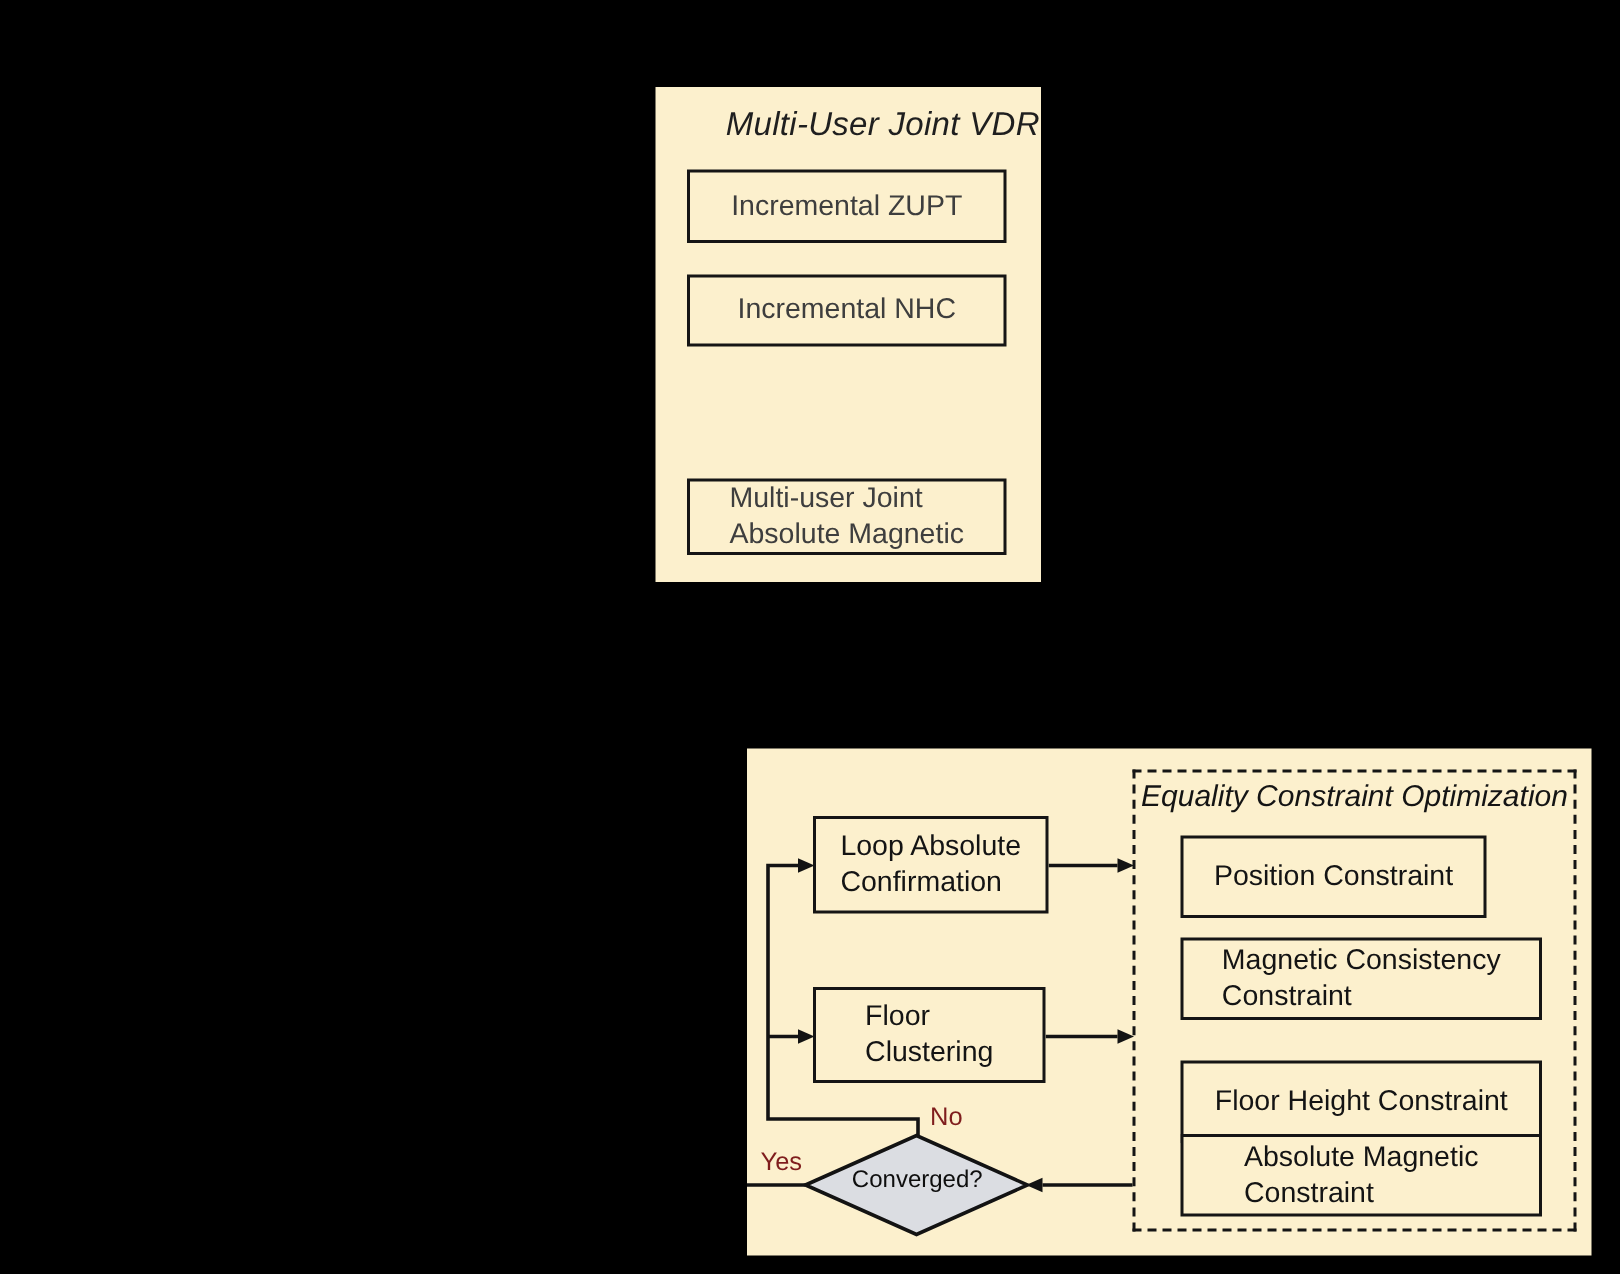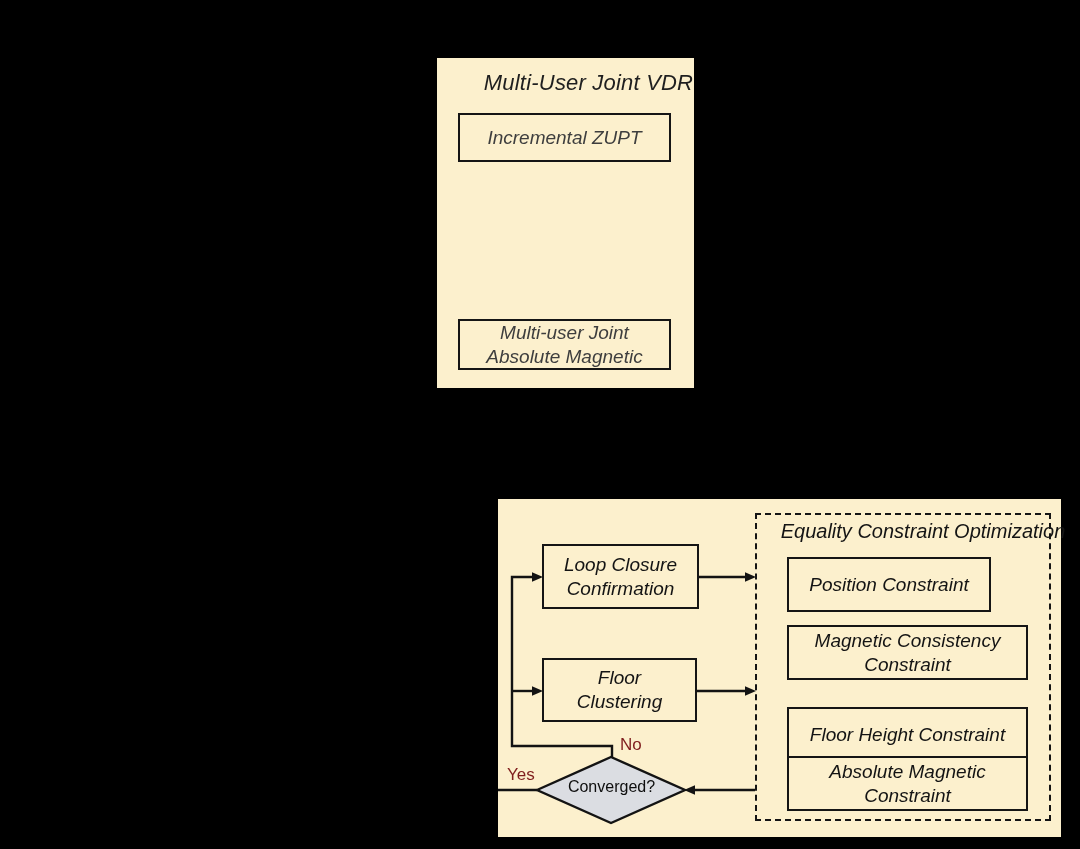--- a/index.html
+++ b/index.html
@@ -9,22 +9,22 @@
   }
   .panel{
     position:absolute;background:var(--panel,#FCF0CD);
   }
   .panel-title{
     position:absolute;font-style:italic;text-align:center;
     color:#1f1f1f;font-size:22px;letter-spacing:.2px;white-space:nowrap;padding-left:23px;
   }
   .node{
     position:absolute;border:2px solid #151515;background:var(--panel,#FCF0CD);
-    display:flex;align-items:center;justify-content:center;text-align:center;
-    box-sizing:border-box;white-space:pre-line;line-height:1.25;font-style:italic;
+    display:flex;align-items:center;justify-content:center;
+    box-sizing:border-box;white-space:pre-line;line-height:1.25;
   }
   .vdr-node{color:#3e3e3e;font-size:19px;}
   .opt-node{color:#141414;font-size:19px;}
   .eco-box{
     position:absolute;border:2px dashed #151515;box-sizing:border-box;
   }
   .eco-title{
     position:absolute;font-style:italic;text-align:center;color:#141414;
     font-size:20px;white-space:nowrap;
   }
@@ -41,20 +41,21 @@
 </head>
 <body>
 
 <div class="canvas">
 
   <div class="panel" style="left:437px;top:58px;width:257px;height:330px;">
     <div class="panel-title" style="left:0;width:257px;top:12px;">Multi-User Joint VDR</div>
 
     <div class="node vdr-node" style="left:21px;top:55px;width:213px;height:49px;">Incremental ZUPT</div>
 
+    <div class="node vdr-node" style="left:21px;top:125px;width:213px;height:48px;">Incremental NHC</div>
 
 
     <div class="node vdr-node" style="left:21px;top:261px;width:213px;height:51px;">Multi-user Joint
 Absolute Magnetic</div>
   </div>
 
   <div class="panel" style="left:498px;top:499px;width:563px;height:338px;">
 
     <svg class="wires" width="563" height="338" viewBox="0 0 563 338">
 
@@ -71,35 +72,35 @@
       <polygon class="head" points="247,187.2 247,196.8 258,192"></polygon>
 
       <polyline class="wire" points="257,291 197,291"></polyline>
       <polygon class="head" points="197,286.2 197,295.8 186,291"></polygon>
 
       <polyline class="wire" points="39,291 0,291"></polyline>
 
       <polygon points="39,291 113,258 187,291 113,324" fill="#DBDDE2" stroke="#131313" stroke-width="2.4"></polygon>
     </svg>
 
-    <div class="node opt-node" style="left:44px;top:45px;width:157px;height:65px;">Loop Closure
+    <div class="node opt-node" style="left:44px;top:45px;width:157px;height:65px;">Loop Absolute
 Confirmation</div>
 
     <div class="node opt-node" style="left:44px;top:159px;width:155px;height:64px;">Floor
 Clustering</div>
 
     <div class="decision-text" style="left:40px;top:279px;width:147px;">Converged?</div>
 
     <div class="flow-label" style="left:9px;top:266px;">Yes</div>
 
     <div class="flow-label" style="left:122px;top:236px;">No</div>
 
     <div class="eco-box" style="left:257px;top:14px;width:296px;height:308px;"></div>
 
-    <div class="eco-title" style="left:259px;top:21px;width:292px;margin-left:20px;">Equality Constraint Optimization</div>
+    <div class="eco-title" style="left:259px;top:21px;width:292px;">Equality Constraint Optimization</div>
 
     <div class="node opt-node" style="left:289px;top:58px;width:204px;height:55px;">Position Constraint</div>
 
     <div class="node opt-node" style="left:289px;top:126px;width:241px;height:55px;">Magnetic Consistency
 Constraint</div>
 
     <div class="node opt-node" style="left:289px;top:208px;width:241px;height:55px;">Floor Height Constraint</div>
 
     <div class="node opt-node" style="left:289px;top:257px;width:241px;height:55px;">Absolute Magnetic
 Constraint</div>

